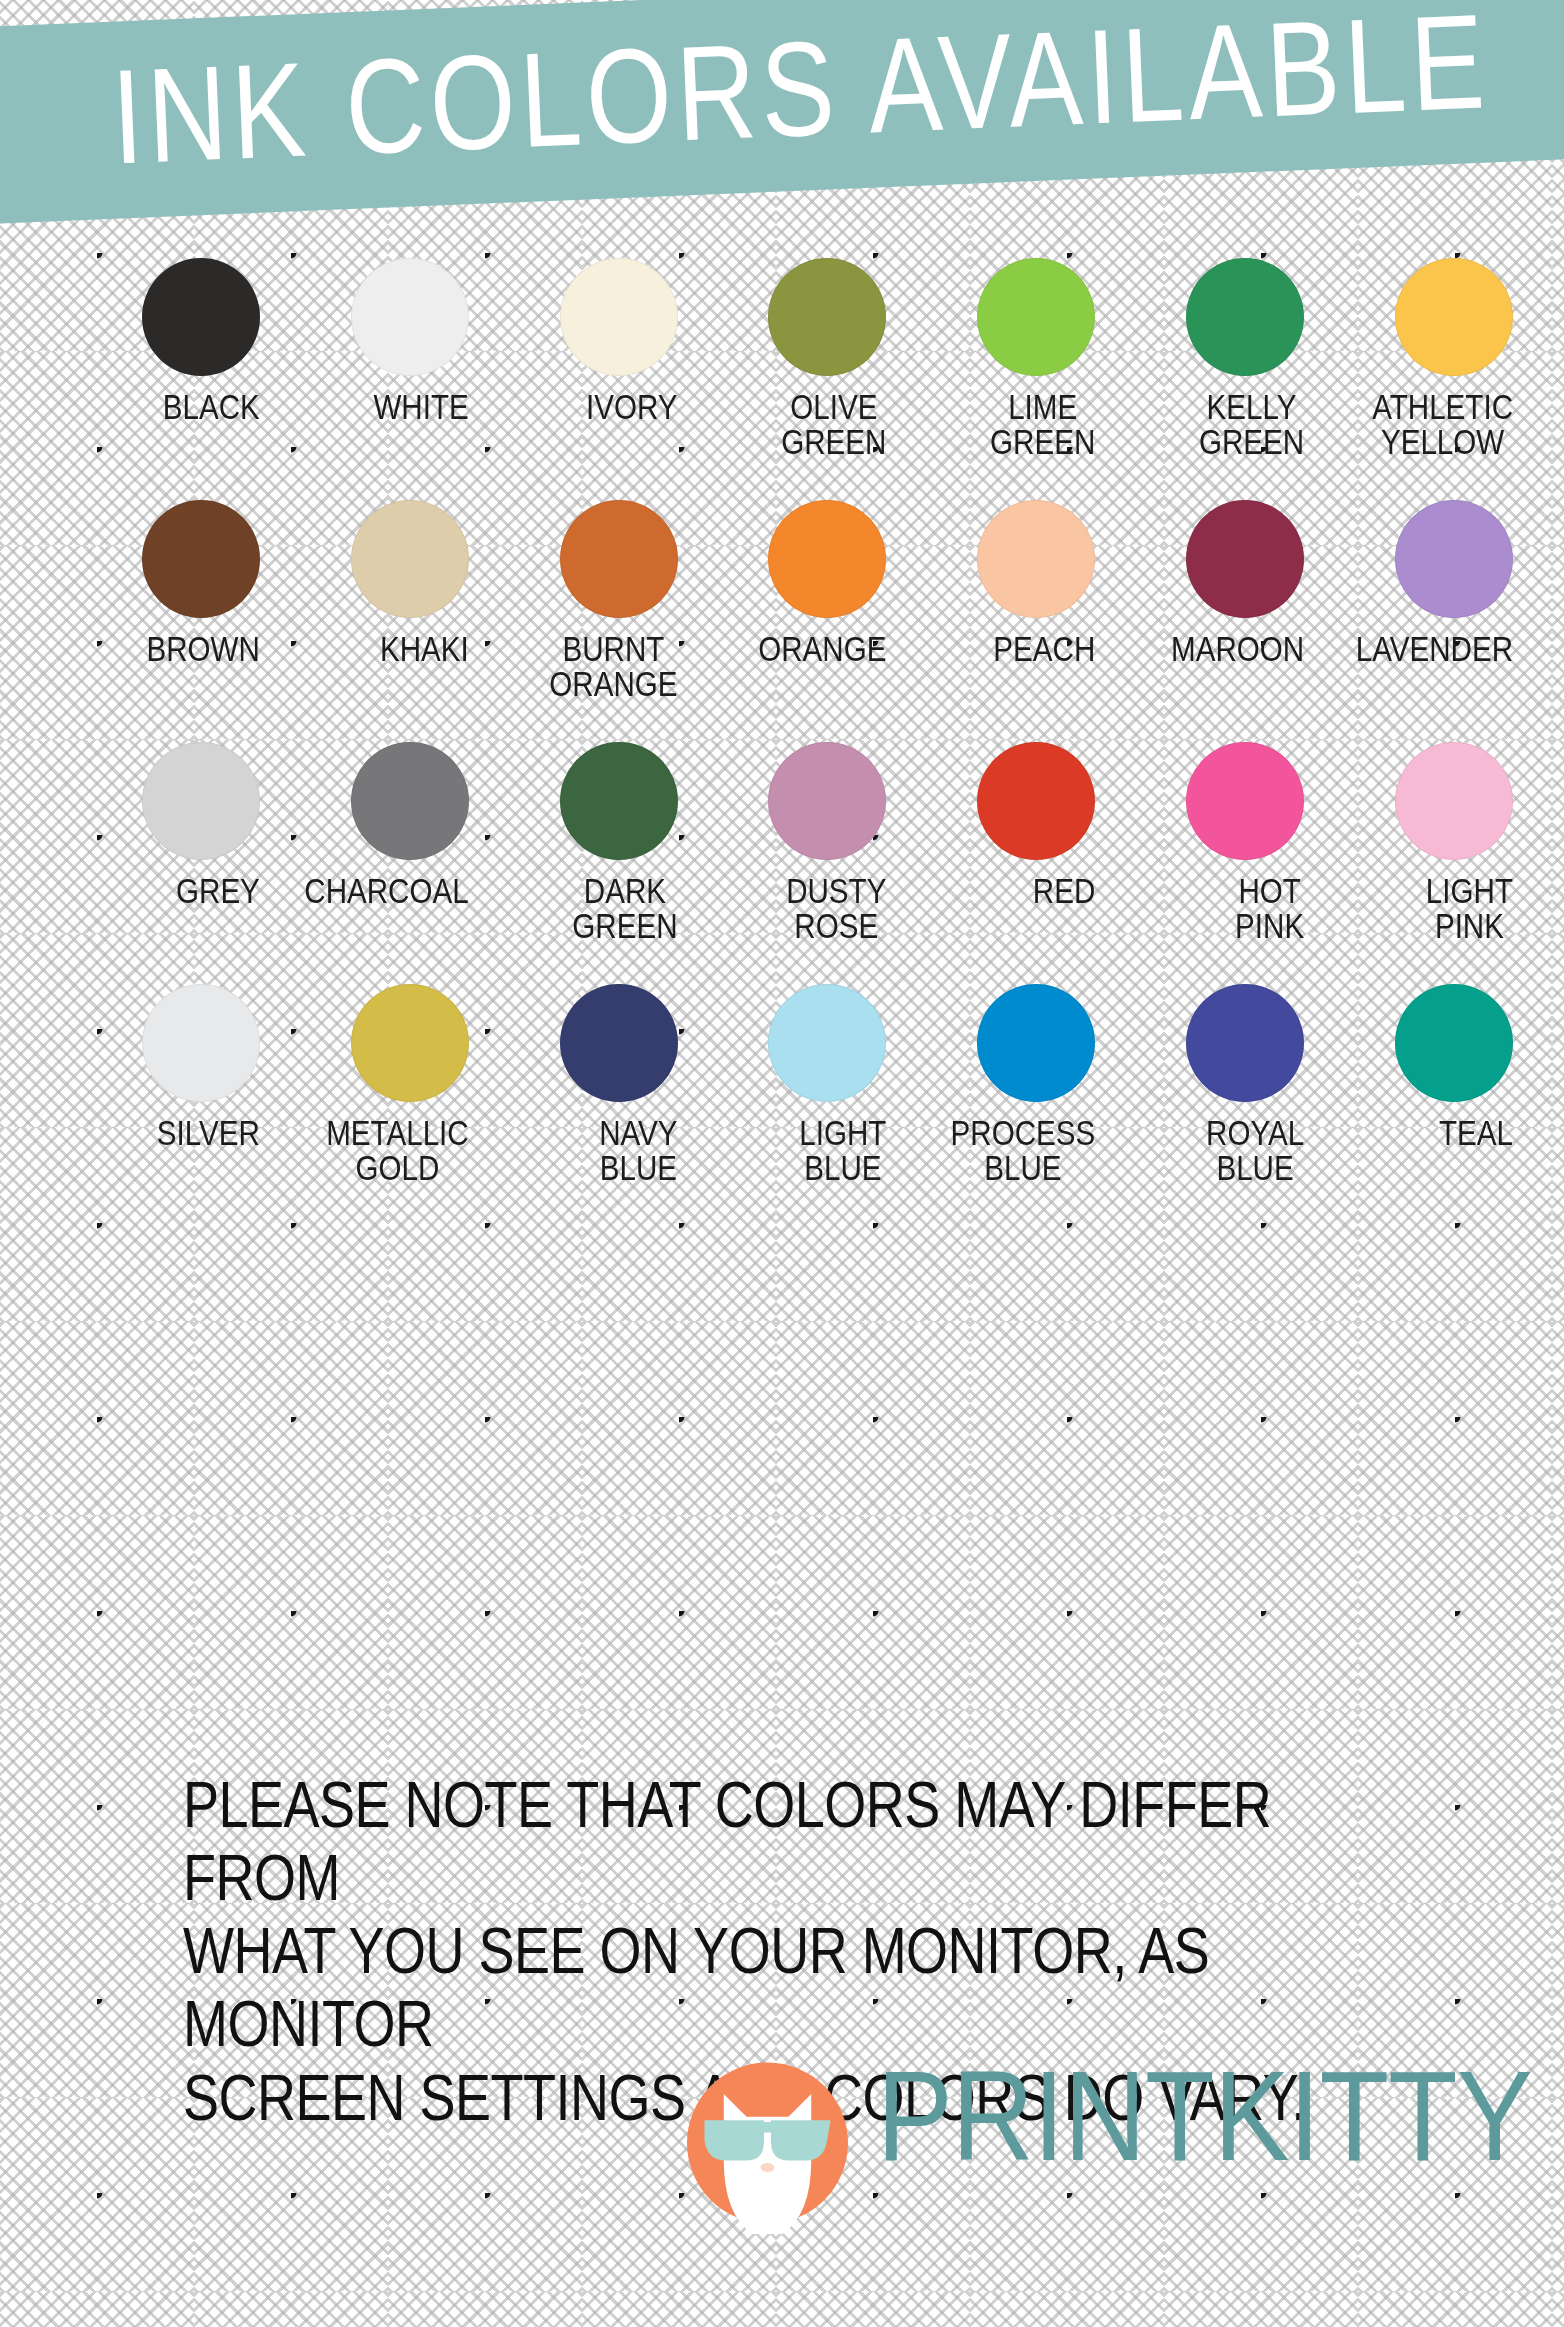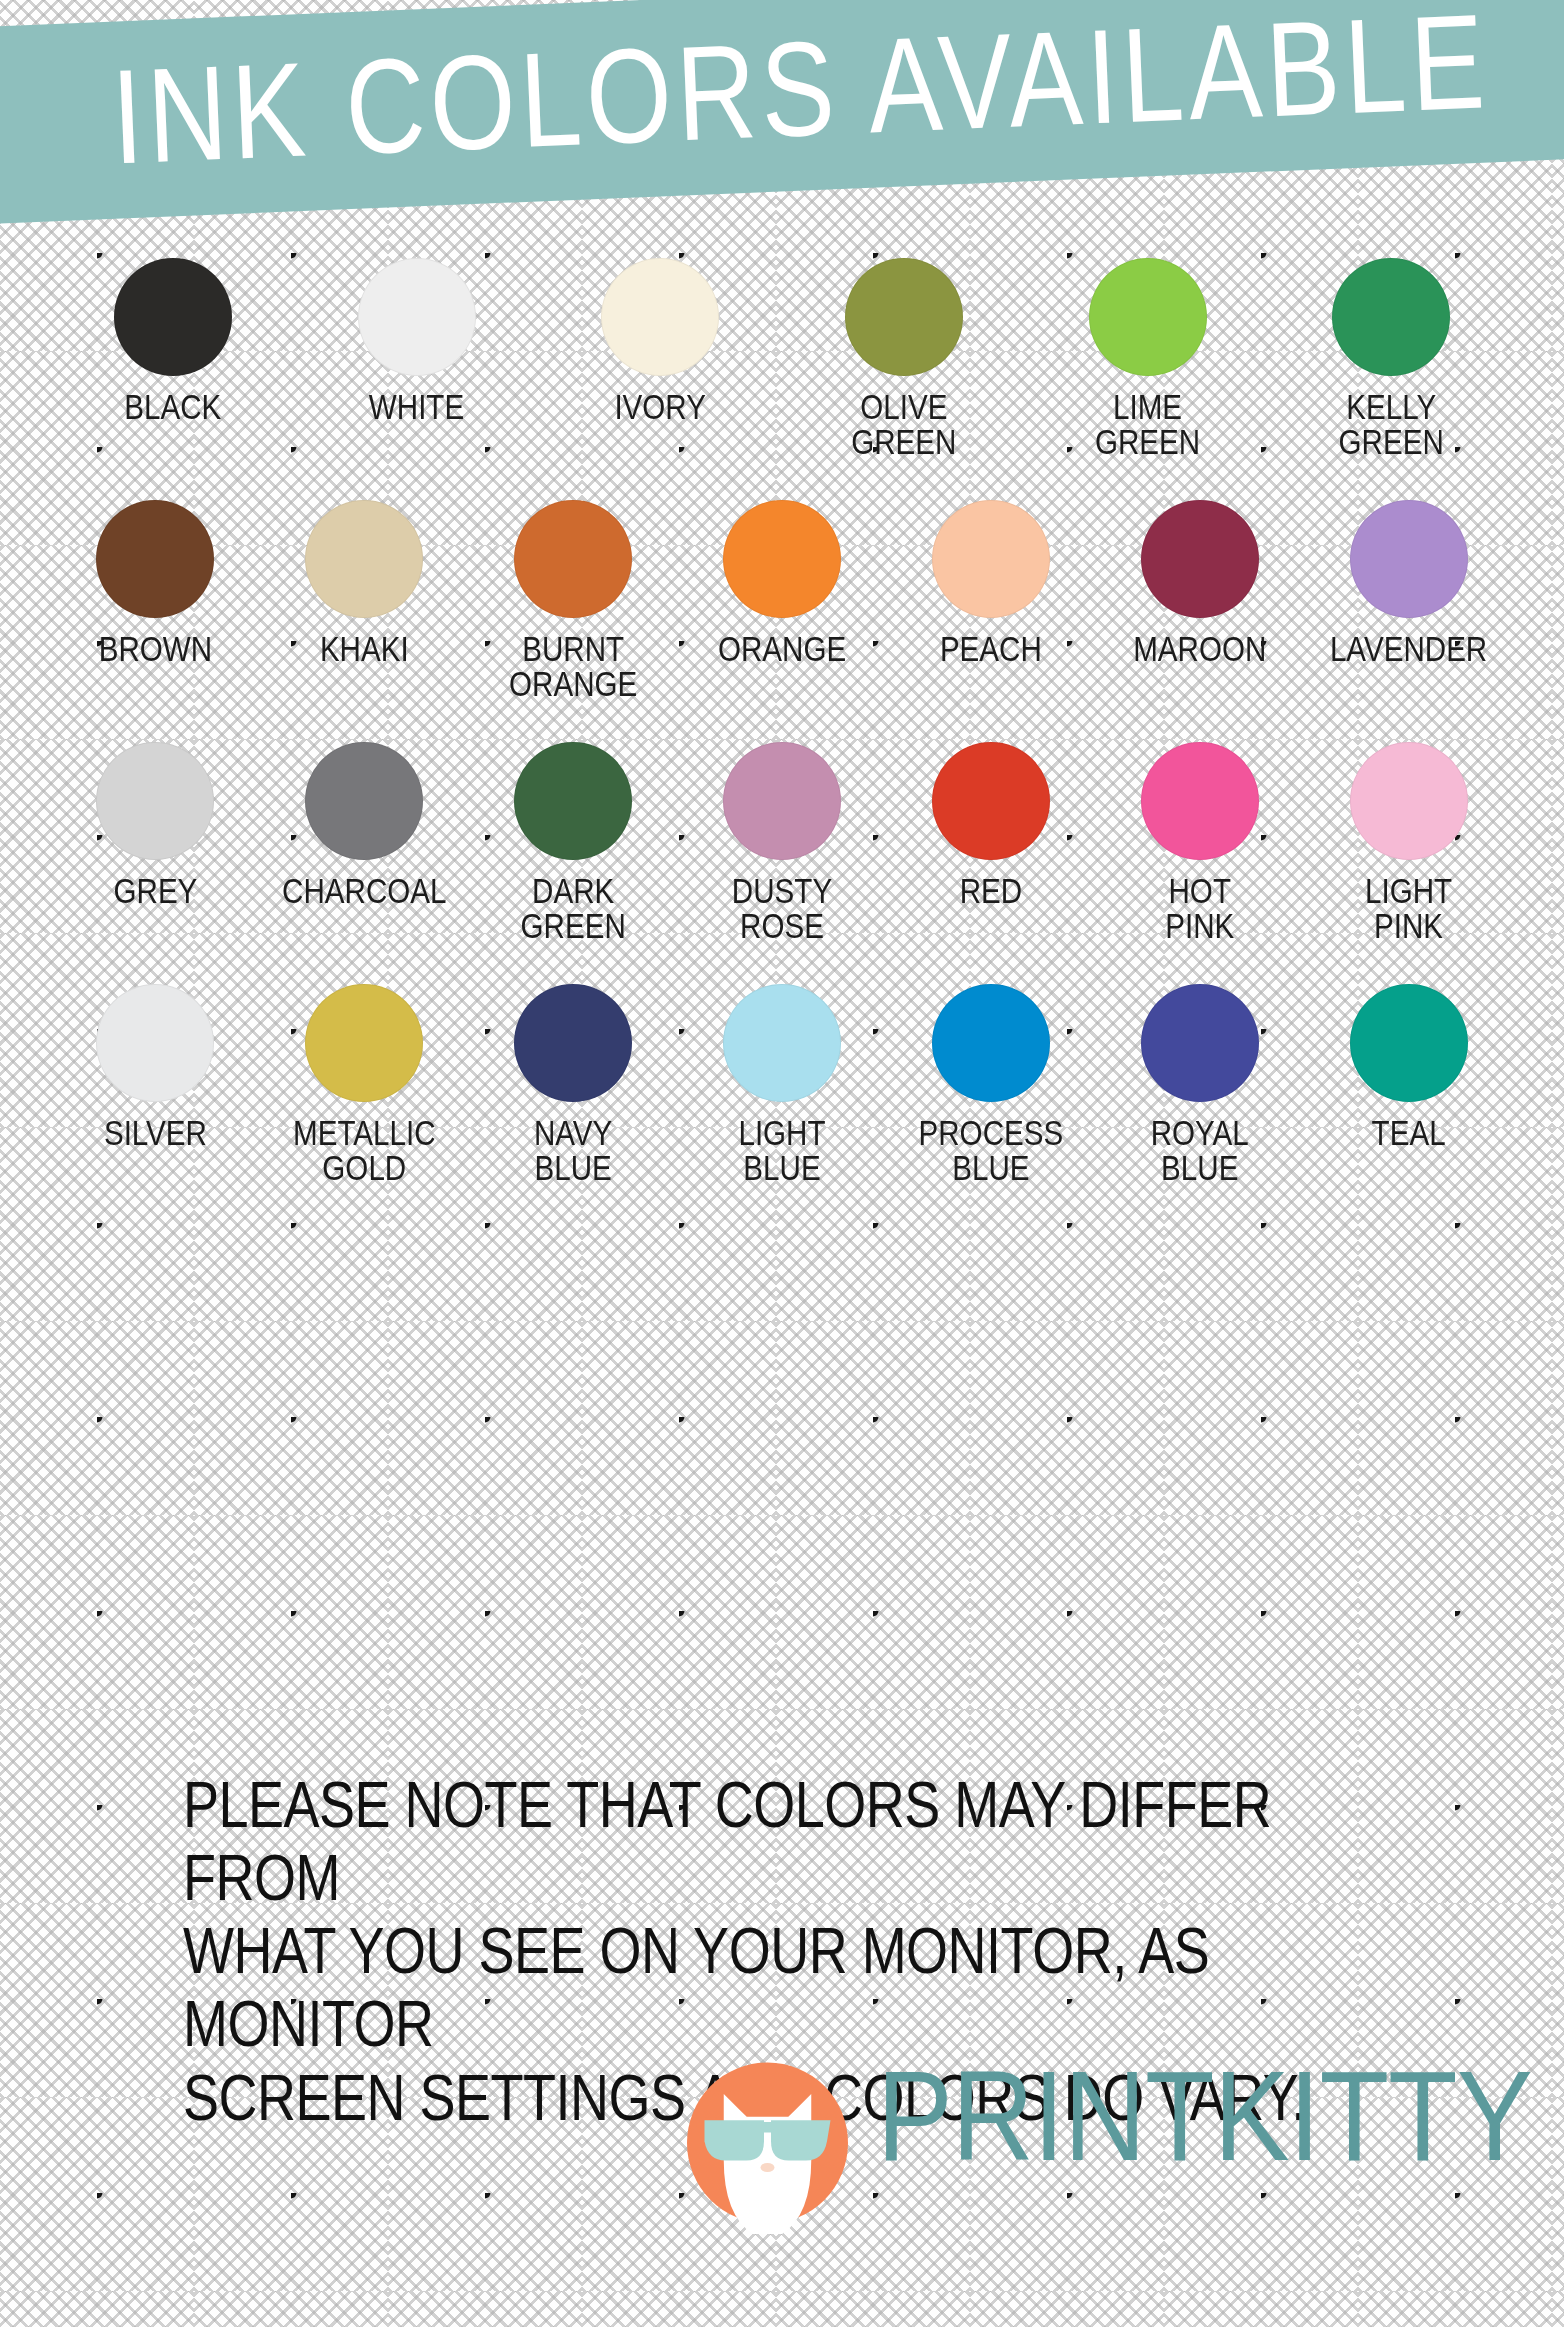--- a/index.html
+++ b/index.html
@@ -70,21 +70,21 @@
   }
   .row{
     display:flex;
     height:242px;
     align-items:flex-start;
   }
   .cell{
     flex:1 1 0;
     display:flex;
     flex-direction:column;
-    align-items:center;
+    align-items:flex-end;
   }
   .dot{
     width:118px; height:118px;
     border-radius:50%;
   }
   .dot.bordered{ box-shadow:inset 0 0 0 1px rgba(0,0,0,.05); }
   .cap{
     margin-top:12.8px;
     text-align:center;
     color:#1c1c1c;
@@ -163,20 +163,25 @@
         </div>
         <div class="cell">
           <div class="dot bordered" style="background: rgb(139, 204, 69);"></div>
           <div class="cap">LIME
 GREEN</div>
         </div>
         <div class="cell">
           <div class="dot bordered" style="background: rgb(42, 147, 88);"></div>
           <div class="cap">KELLY
 GREEN</div>
+        </div>
+        <div class="cell">
+          <div class="dot bordered" style="background: rgb(250, 197, 74);"></div>
+          <div class="cap">ATHLETIC
+YELLOW</div>
         </div>
       </div>
       <div class="row">
         <div class="cell">
           <div class="dot bordered" style="background: rgb(111, 66, 39);"></div>
           <div class="cap">BROWN</div>
         </div>
         <div class="cell">
           <div class="dot bordered" style="background: rgb(221, 205, 170);"></div>
           <div class="cap">KHAKI</div>

